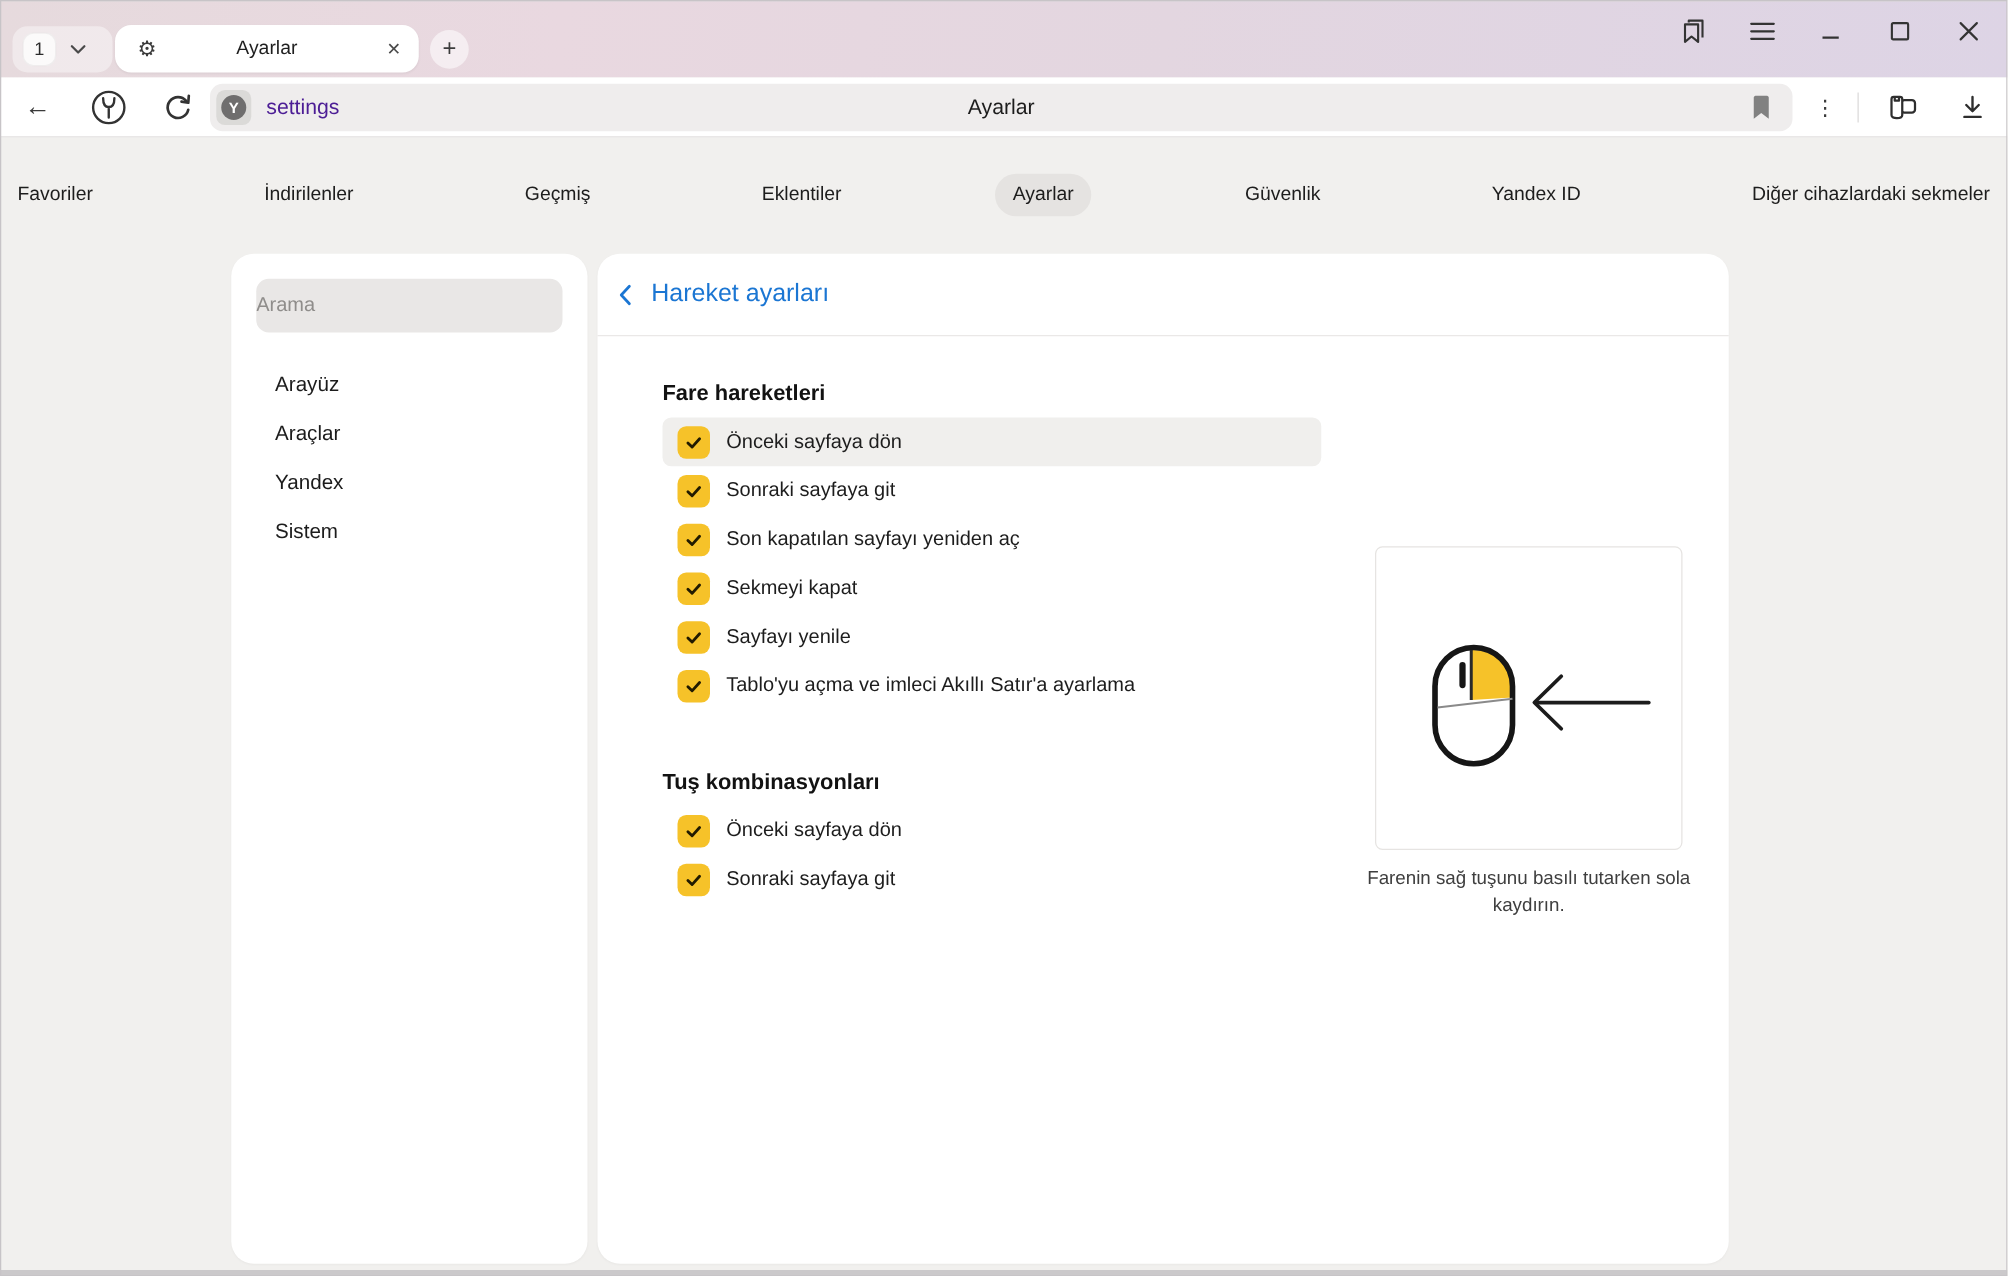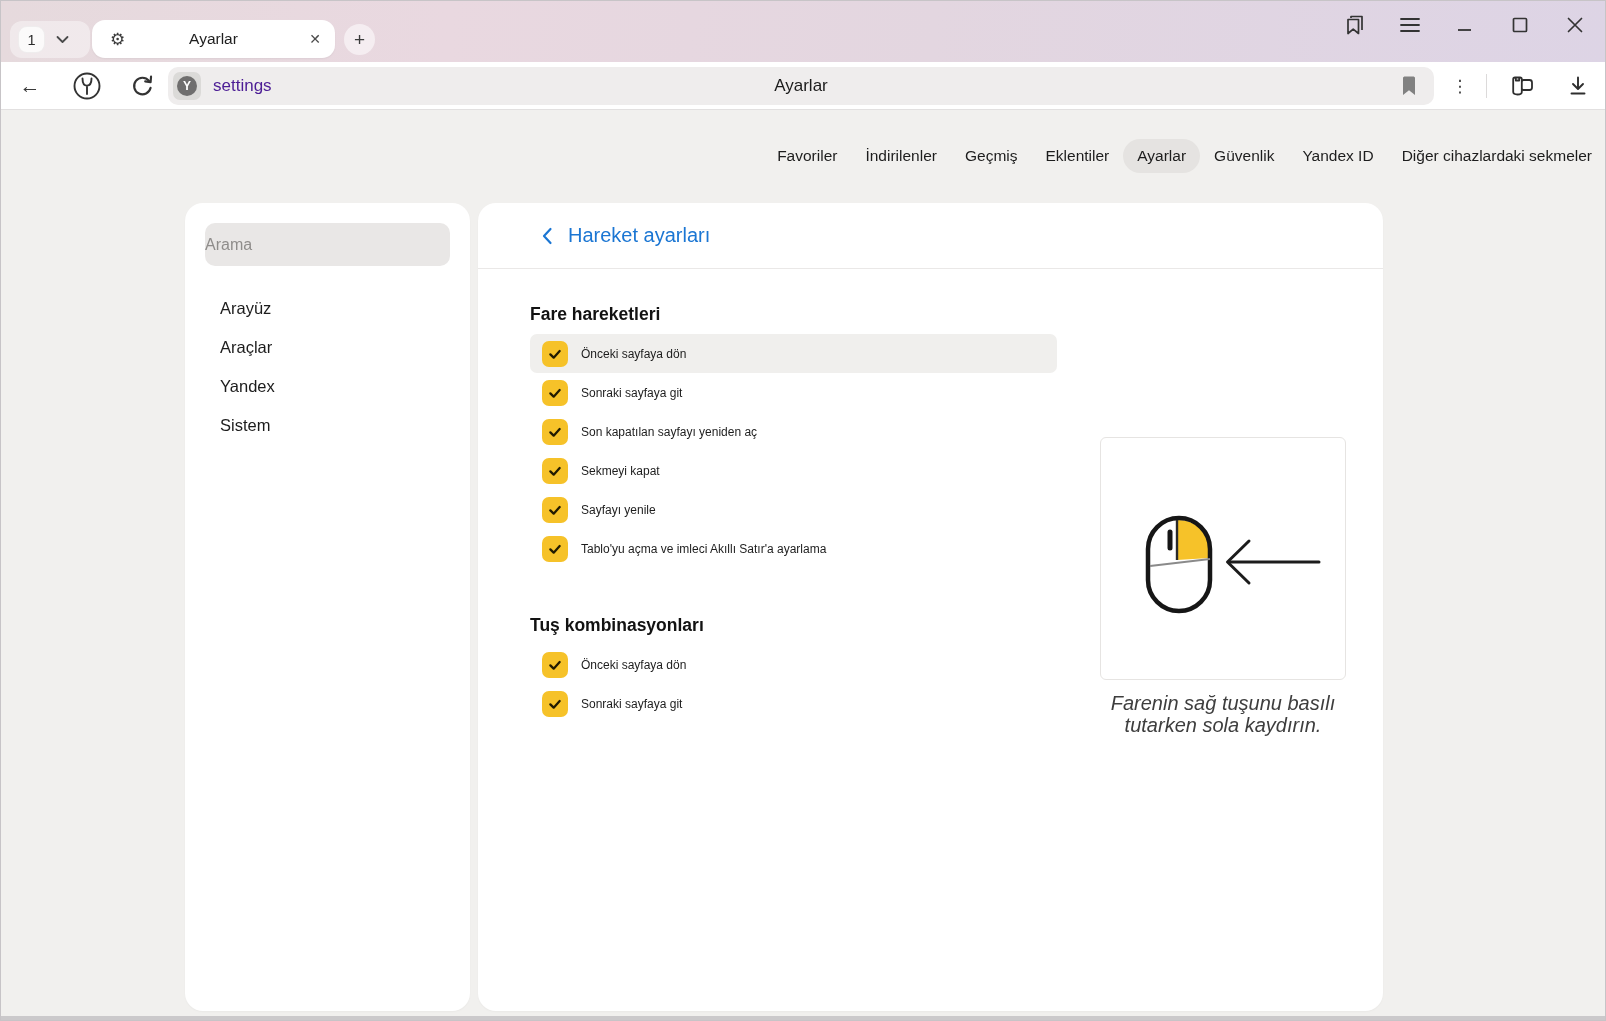--- a/index.html
+++ b/index.html
@@ -49,52 +49,52 @@
   .url-text { margin-left:12px; font-size:17px; color:#4c1d95; }
   .page-title { position:absolute; left:0; right:0; text-align:center; font-size:17px; color:#1c1c1c; }
   .ab-bookmark { position:absolute; right:17px; top:9px; }
   .kebab { left:1444px; width:32px; font-size:17px; color:#3a3a3a; letter-spacing:0; }
   .tb-divider { position:absolute; left:1486px; top:12px; width:1px; height:24px; background:#dcdada; }
   .collections-btn { left:1504px; width:36px; }
   .download-btn { left:1560px; width:36px; }
 
   
   .content { position:absolute; left:0; top:111px; right:0; bottom:5px; background:#f1f0ee; }
-  .nav-row { position:absolute; left:0; top:28px; width:100%; display:flex; justify-content:flex-end;
+  .nav-row { position:absolute; left:0; top:28px; width:100%; display:flex; justify-content:space-between;
     align-items:center; }
   .nav-item { font-size:15.5px; color:#1d1d1d; padding:8px 14px; border-radius:17px; white-space:nowrap; cursor:default; }
   .nav-item.active { background:#e5e3e1; }
 
   .card { position:absolute; background:#fff; border-radius:18px; box-shadow:0 1px 2px rgba(0,0,0,.03); }
   .sidebar { left:185px; top:92px; width:285px; height:808px; }
   .search-input { display:block; margin:20px 20px 0; width:245px; height:43px; background:#e9e7e6;
     border:none; border-radius:10px; padding:0 0; font-size:16px; font-family:"Liberation Sans",sans-serif;
     color:#1c1c1c; outline:none; }
   .search-input::placeholder { color:#8f8d8b; }
   .side-list { margin-top:23px; }
   .side-item { height:39px; display:flex; align-items:center; padding-left:35px; font-size:16.5px; color:#1c1c1c; cursor:default; }
 
   .main-card { left:478px; top:92px; width:905px; height:808px; }
-  .card-header { height:66px; display:flex; align-items:center; gap:15px; padding:0 63px;
+  .card-header { height:66px; display:flex; align-items:center; gap:15px; padding:0 16px;
     border-bottom:1px solid #eae8e7; cursor:default; }
   .card-title { font-size:20px; color:var(--accent); }
   .card-body { position:relative; padding:0 52px; }
   .section-heading { font-size:17.5px; font-weight:bold; color:#121212; line-height:22px; margin:34px 0 9px; }
   .section-heading.second { margin-top:46px; }
   .rows { width:527px; }
   .g-row { height:39px; display:flex; align-items:center; gap:13px; padding-left:12px; border-radius:7px; }
   .g-row.highlight { background:#f0efed; }
   .checkbox { width:26px; height:26px; flex:0 0 auto; border-radius:7px; background:var(--yellow);
     display:flex; align-items:center; justify-content:center; }
-  .row-label { font-size:12px; color:#1d1d1d; }
+  .row-label { font-size:16px; color:#1d1d1d; }
 
   .illu-box { position:absolute; left:622px; top:134px; width:246px; height:243px;
     border:1px solid #e6e4e2; border-radius:6px; background:#fff; }
   .illu-caption { position:absolute; left:608px; top:389px; width:274px; text-align:center;
-    font-size:20px; line-height:22px; color:#3e3e3e;font-style:italic; }
+    font-size:15px; line-height:22px; color:#3e3e3e; }
 </style>
 </head>
 <body>
 
 <div class="titlebar">
   <div class="tab-counter">
     <div class="count-box">1</div>
     <div class="chev">
       <svg width="13" height="9" viewBox="0 0 13 9">
           <path d="M1.5 2 L6.5 7 L11.5 2" fill="none" stroke="#4a4a4a" stroke-width="1.8" stroke-linecap="round" stroke-linejoin="round"></path>

